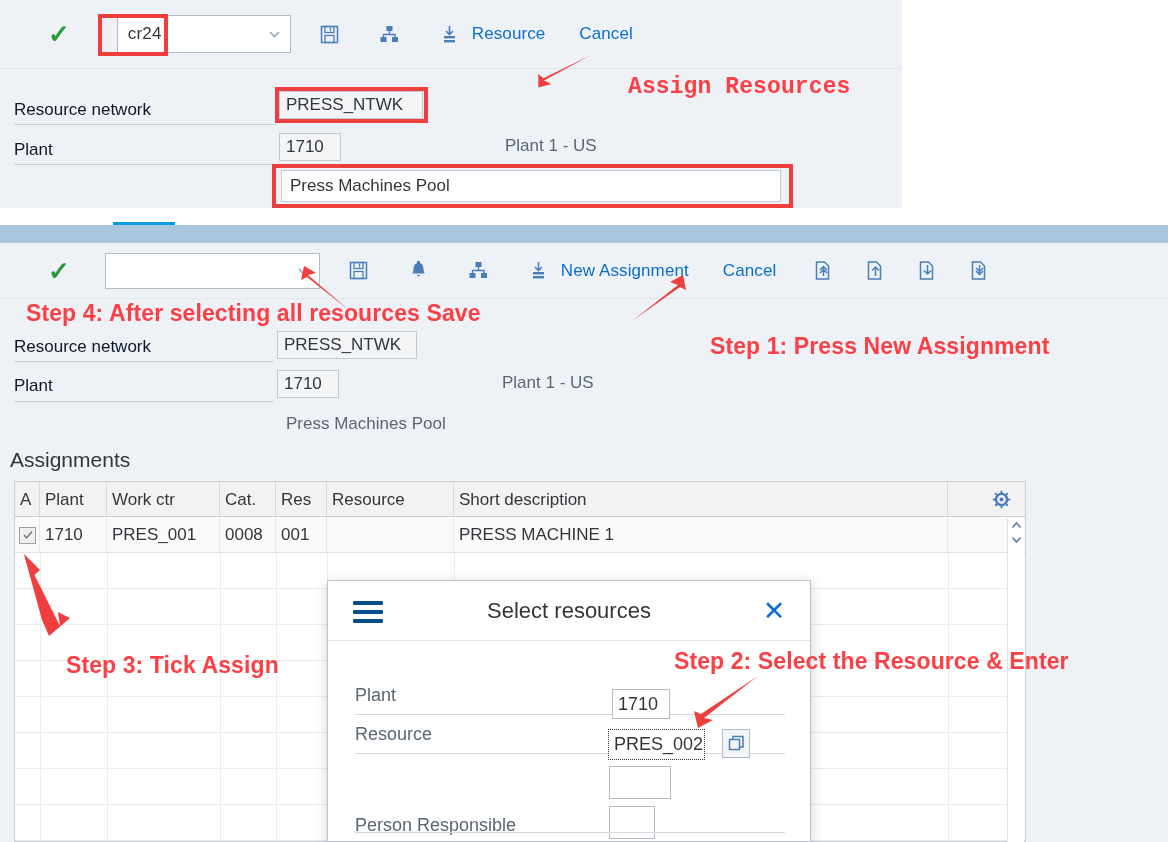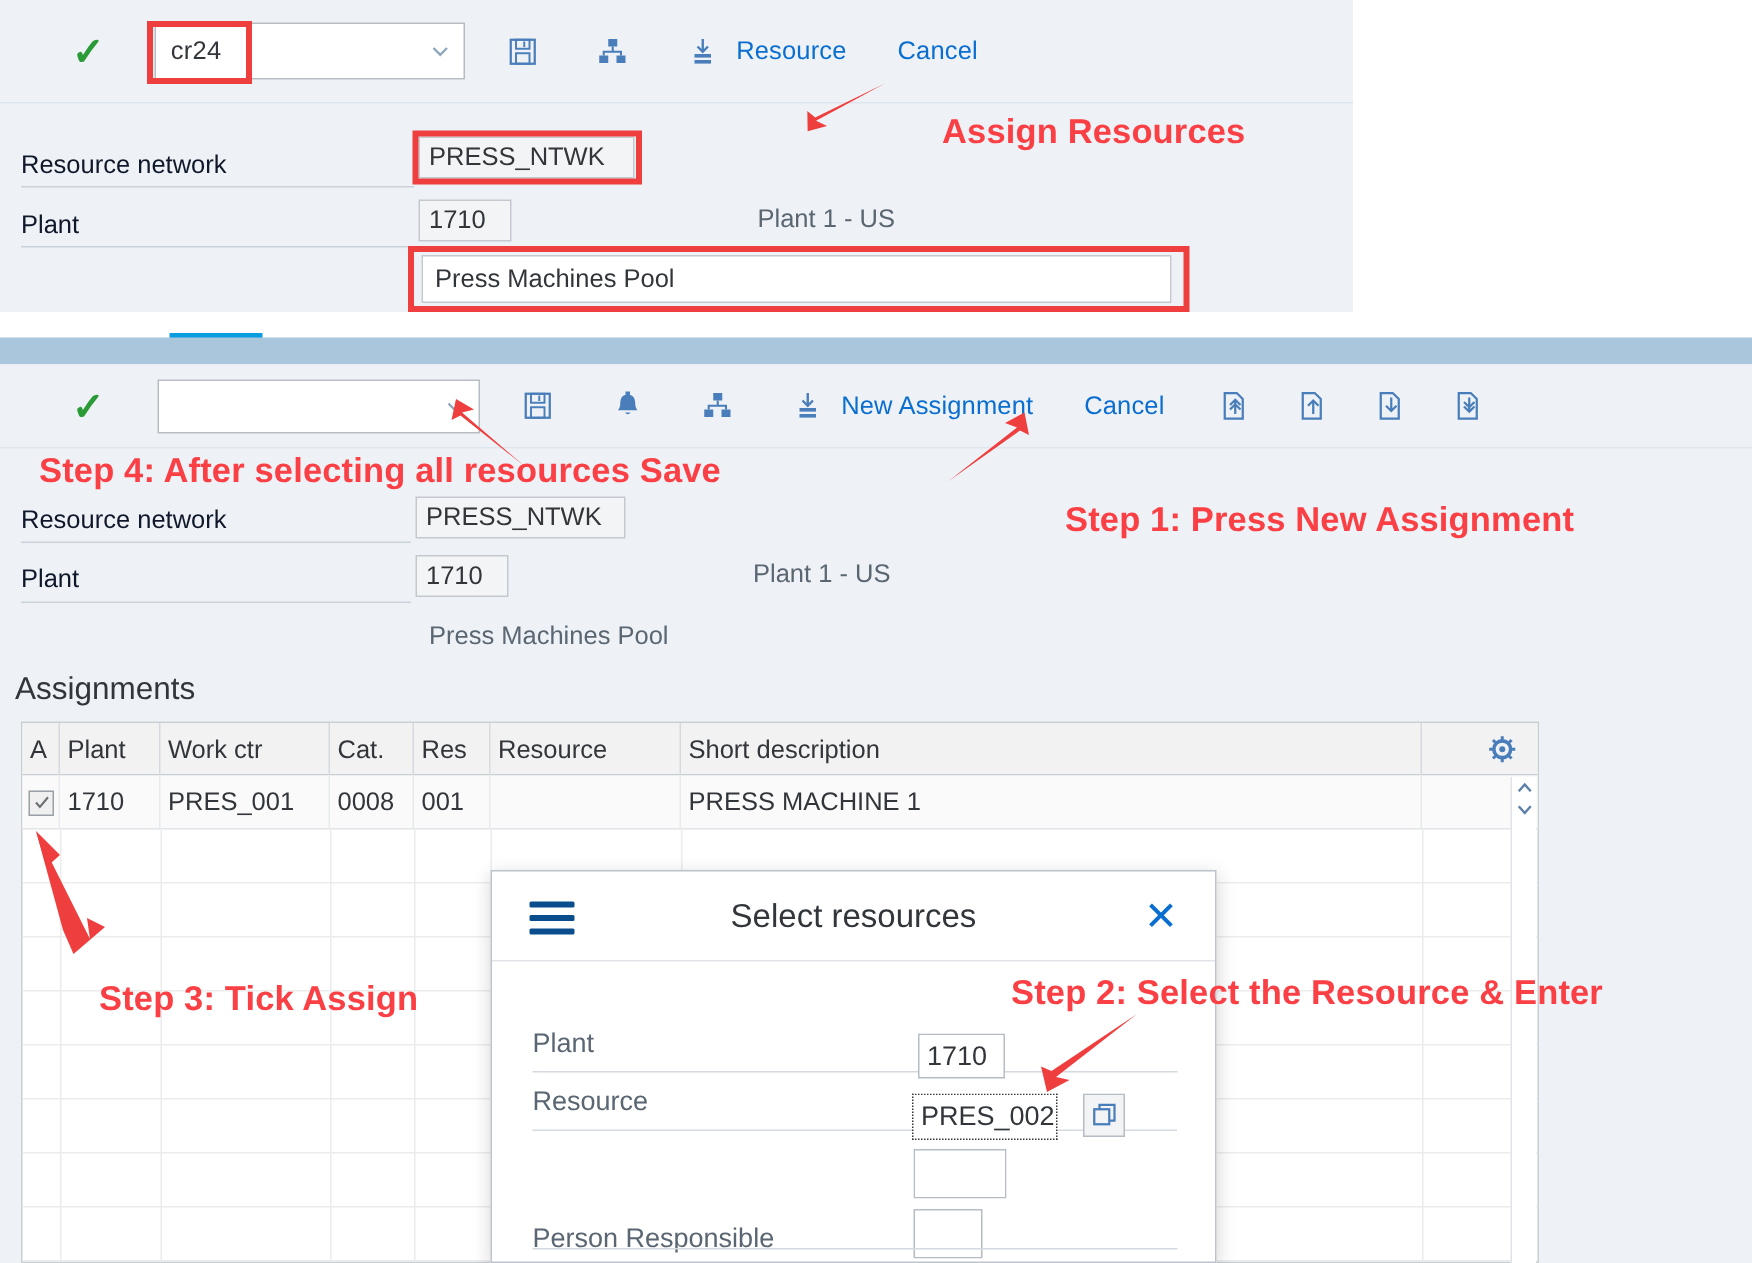--- a/index.html
+++ b/index.html
@@ -17,21 +17,21 @@
   #panel1{top:0;left:0;width:902px;height:208px;}
   #panel1 .bar{
     position:absolute;top:0;left:0;width:902px;height:68px;
     background:#eef2f6;border-bottom:1px solid #dde6ee;
     display:flex;align-items:center;
   }
   .check-ok{
     color:#2b9b37;font-size:26px;line-height:1;margin-left:48px;font-weight:600;
   }
   .combo{
-    position:relative;margin-left:33px;width:207px;height:38px;
+    position:relative;margin-left:47px;width:174px;height:38px;
     background:#ffffff;border:1px solid #b5bcc4;
     display:flex;align-items:center;box-sizing:border-box;
   }
   .combo .val{
     font-size:17px;color:#32363a;padding-left:10px;letter-spacing:.2px;
   }
   .combo .chev{
     position:absolute;right:9px;top:50%;transform:translateY(-50%);
     width:13px;height:13px;
   }
@@ -234,21 +234,21 @@
 
   <div class="finput" style="position:absolute;left:281px;top:170px;width:500px;height:32px;">Press Machines Pool</div>
 
   <div class="redbox" style="left:98px;top:14px;width:70px;height:42px;"></div>
   <div class="redbox" style="left:275px;top:87px;width:153px;height:36px;"></div>
   <div class="redbox" style="left:272px;top:164px;width:521px;height:44px;"></div>
 
   <svg class="arrow" style="left:519px;top:44px;" width="80" height="50" viewBox="0 0 80 50">
     <path d="M74 6 L34 40 L42 42 L30 48 L27 35 L33 38 Z" fill="#ef3e3e" transform="translate(-6,-2) rotate(12 40 25)"></path>
   </svg>
-  <div class="annot" style="left:628px;top:74px;">Assign Resources</div>
+  <div class="annot" style="left:628px;top:74px;font-family:Liberation Mono, monospace;">Assign Resources</div>
 </div>
 
 <div id="tabmark"></div>
 <div id="divider"></div>
 
 <div class="panel" id="panel2">
 
   <div class="bar">
     <span class="check-ok" style="margin-left:48px;">✓</span>
 

